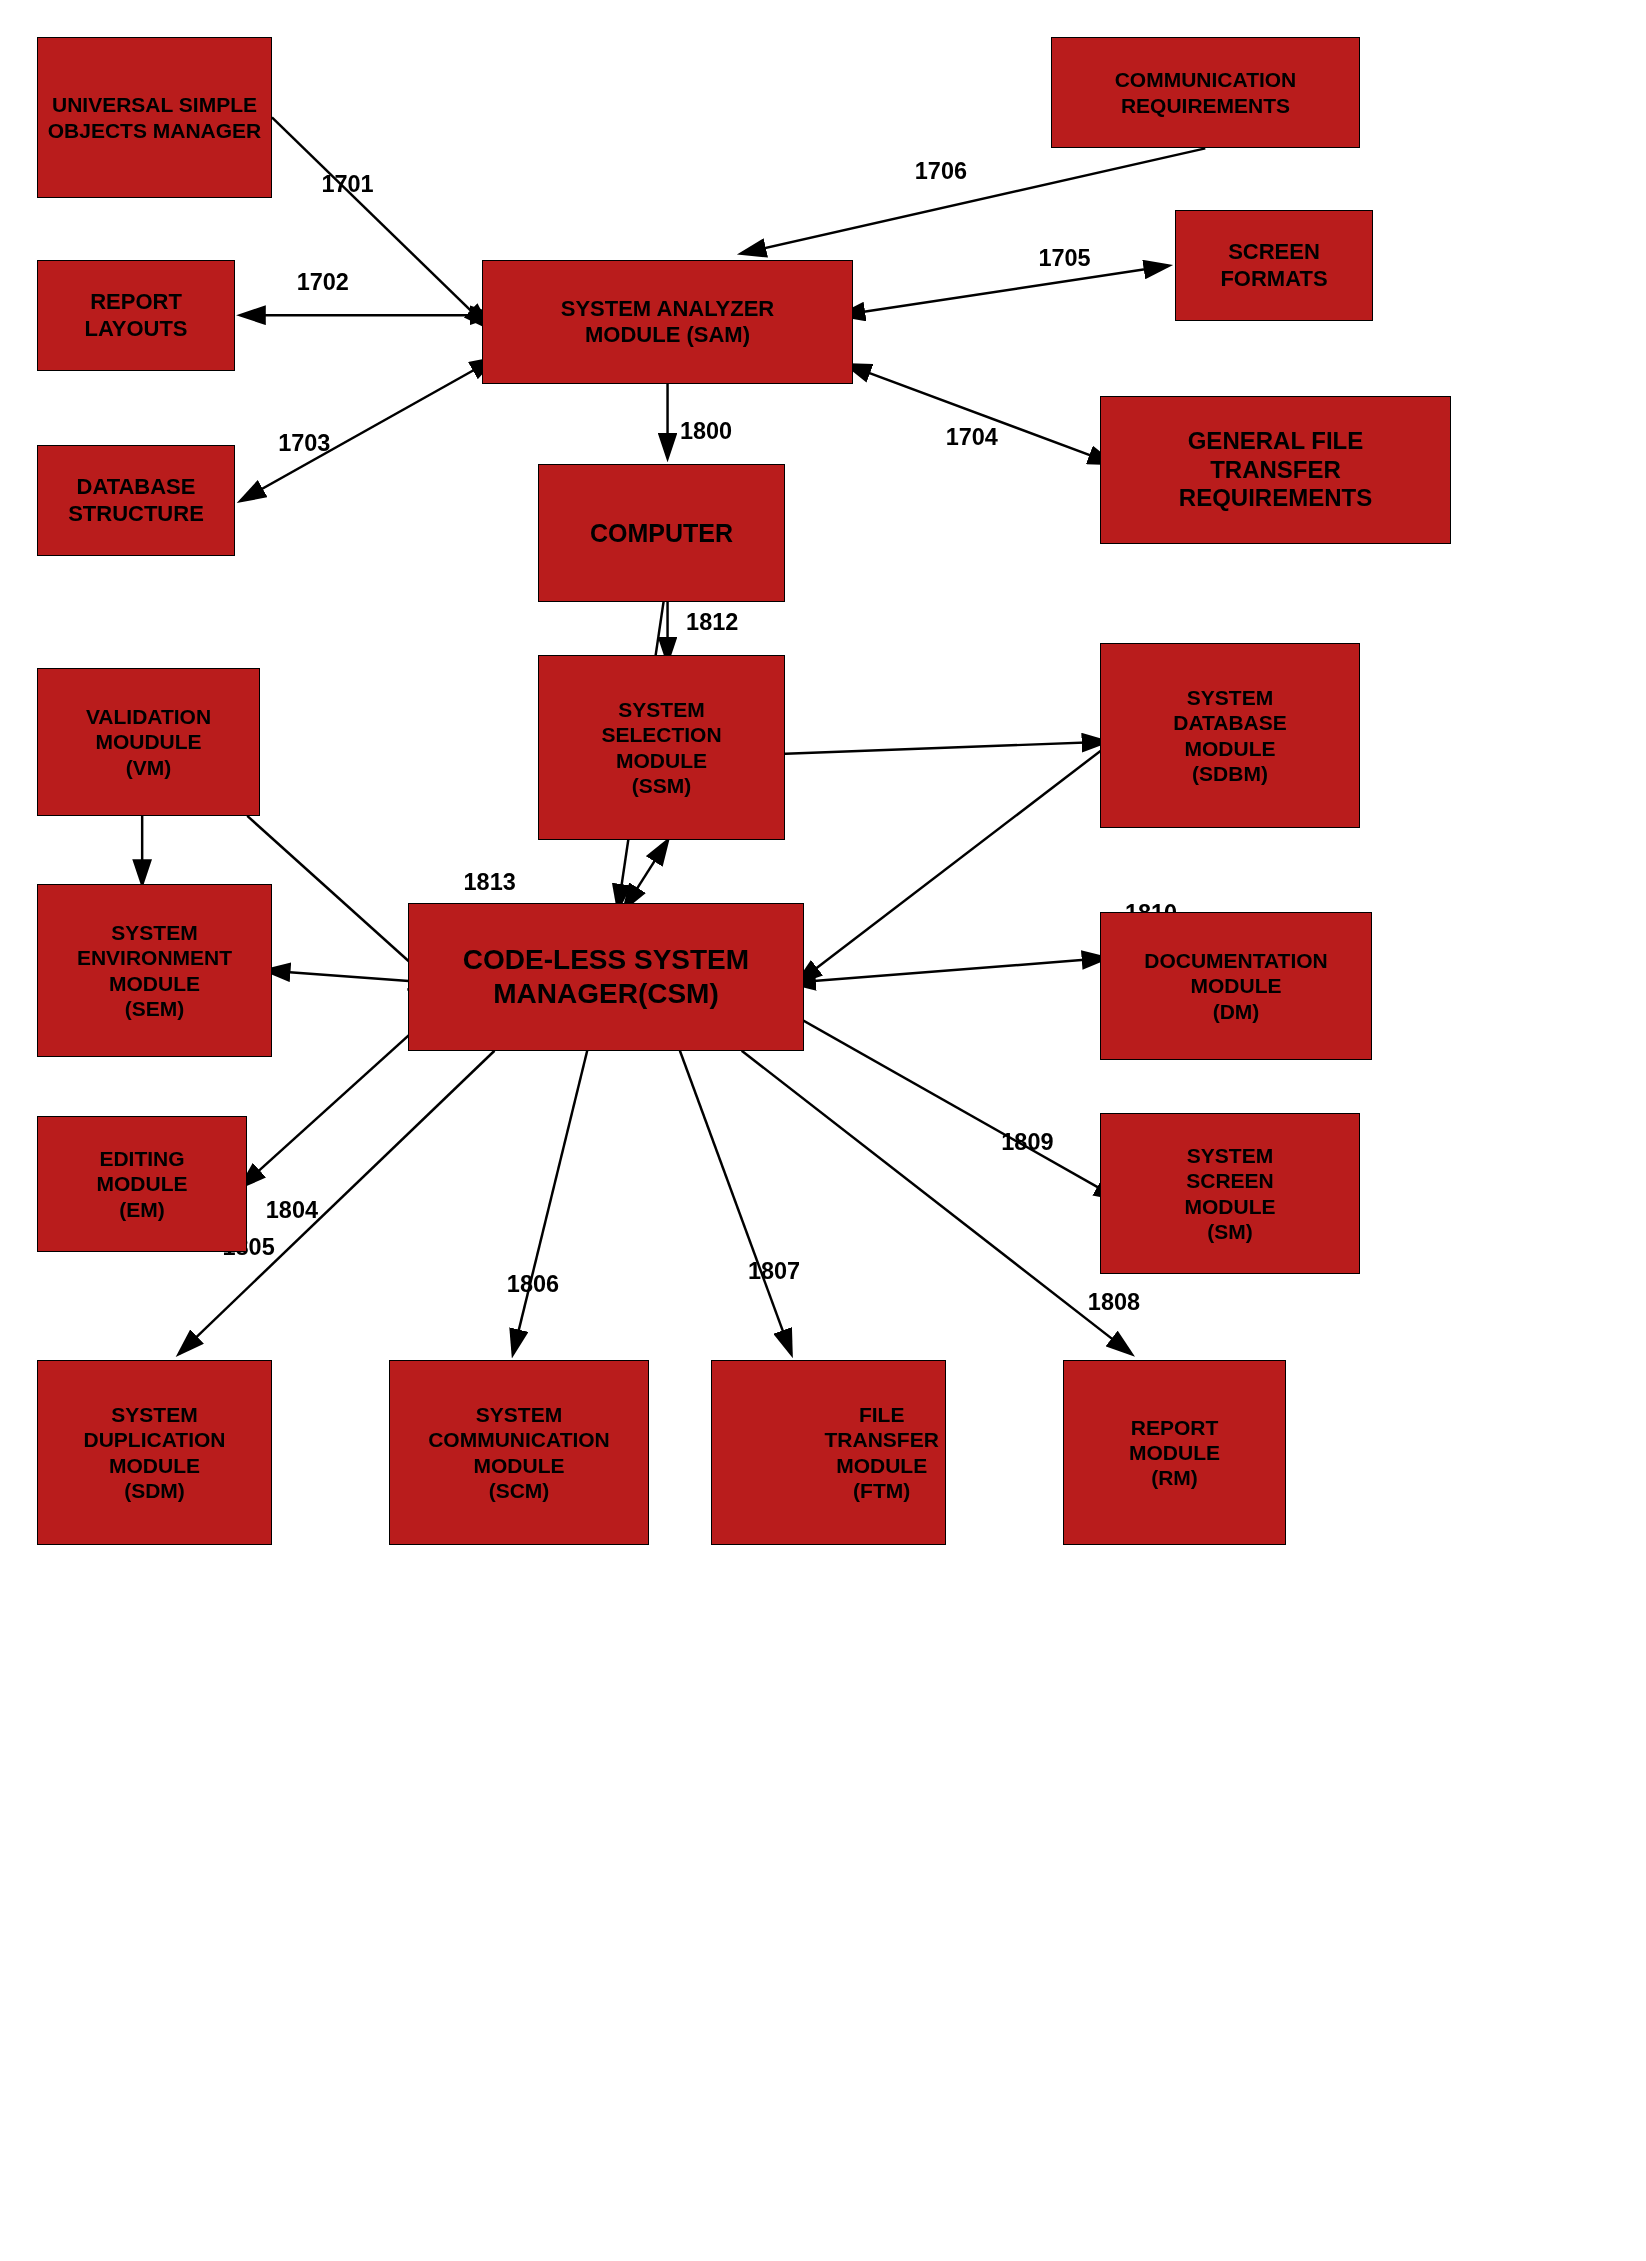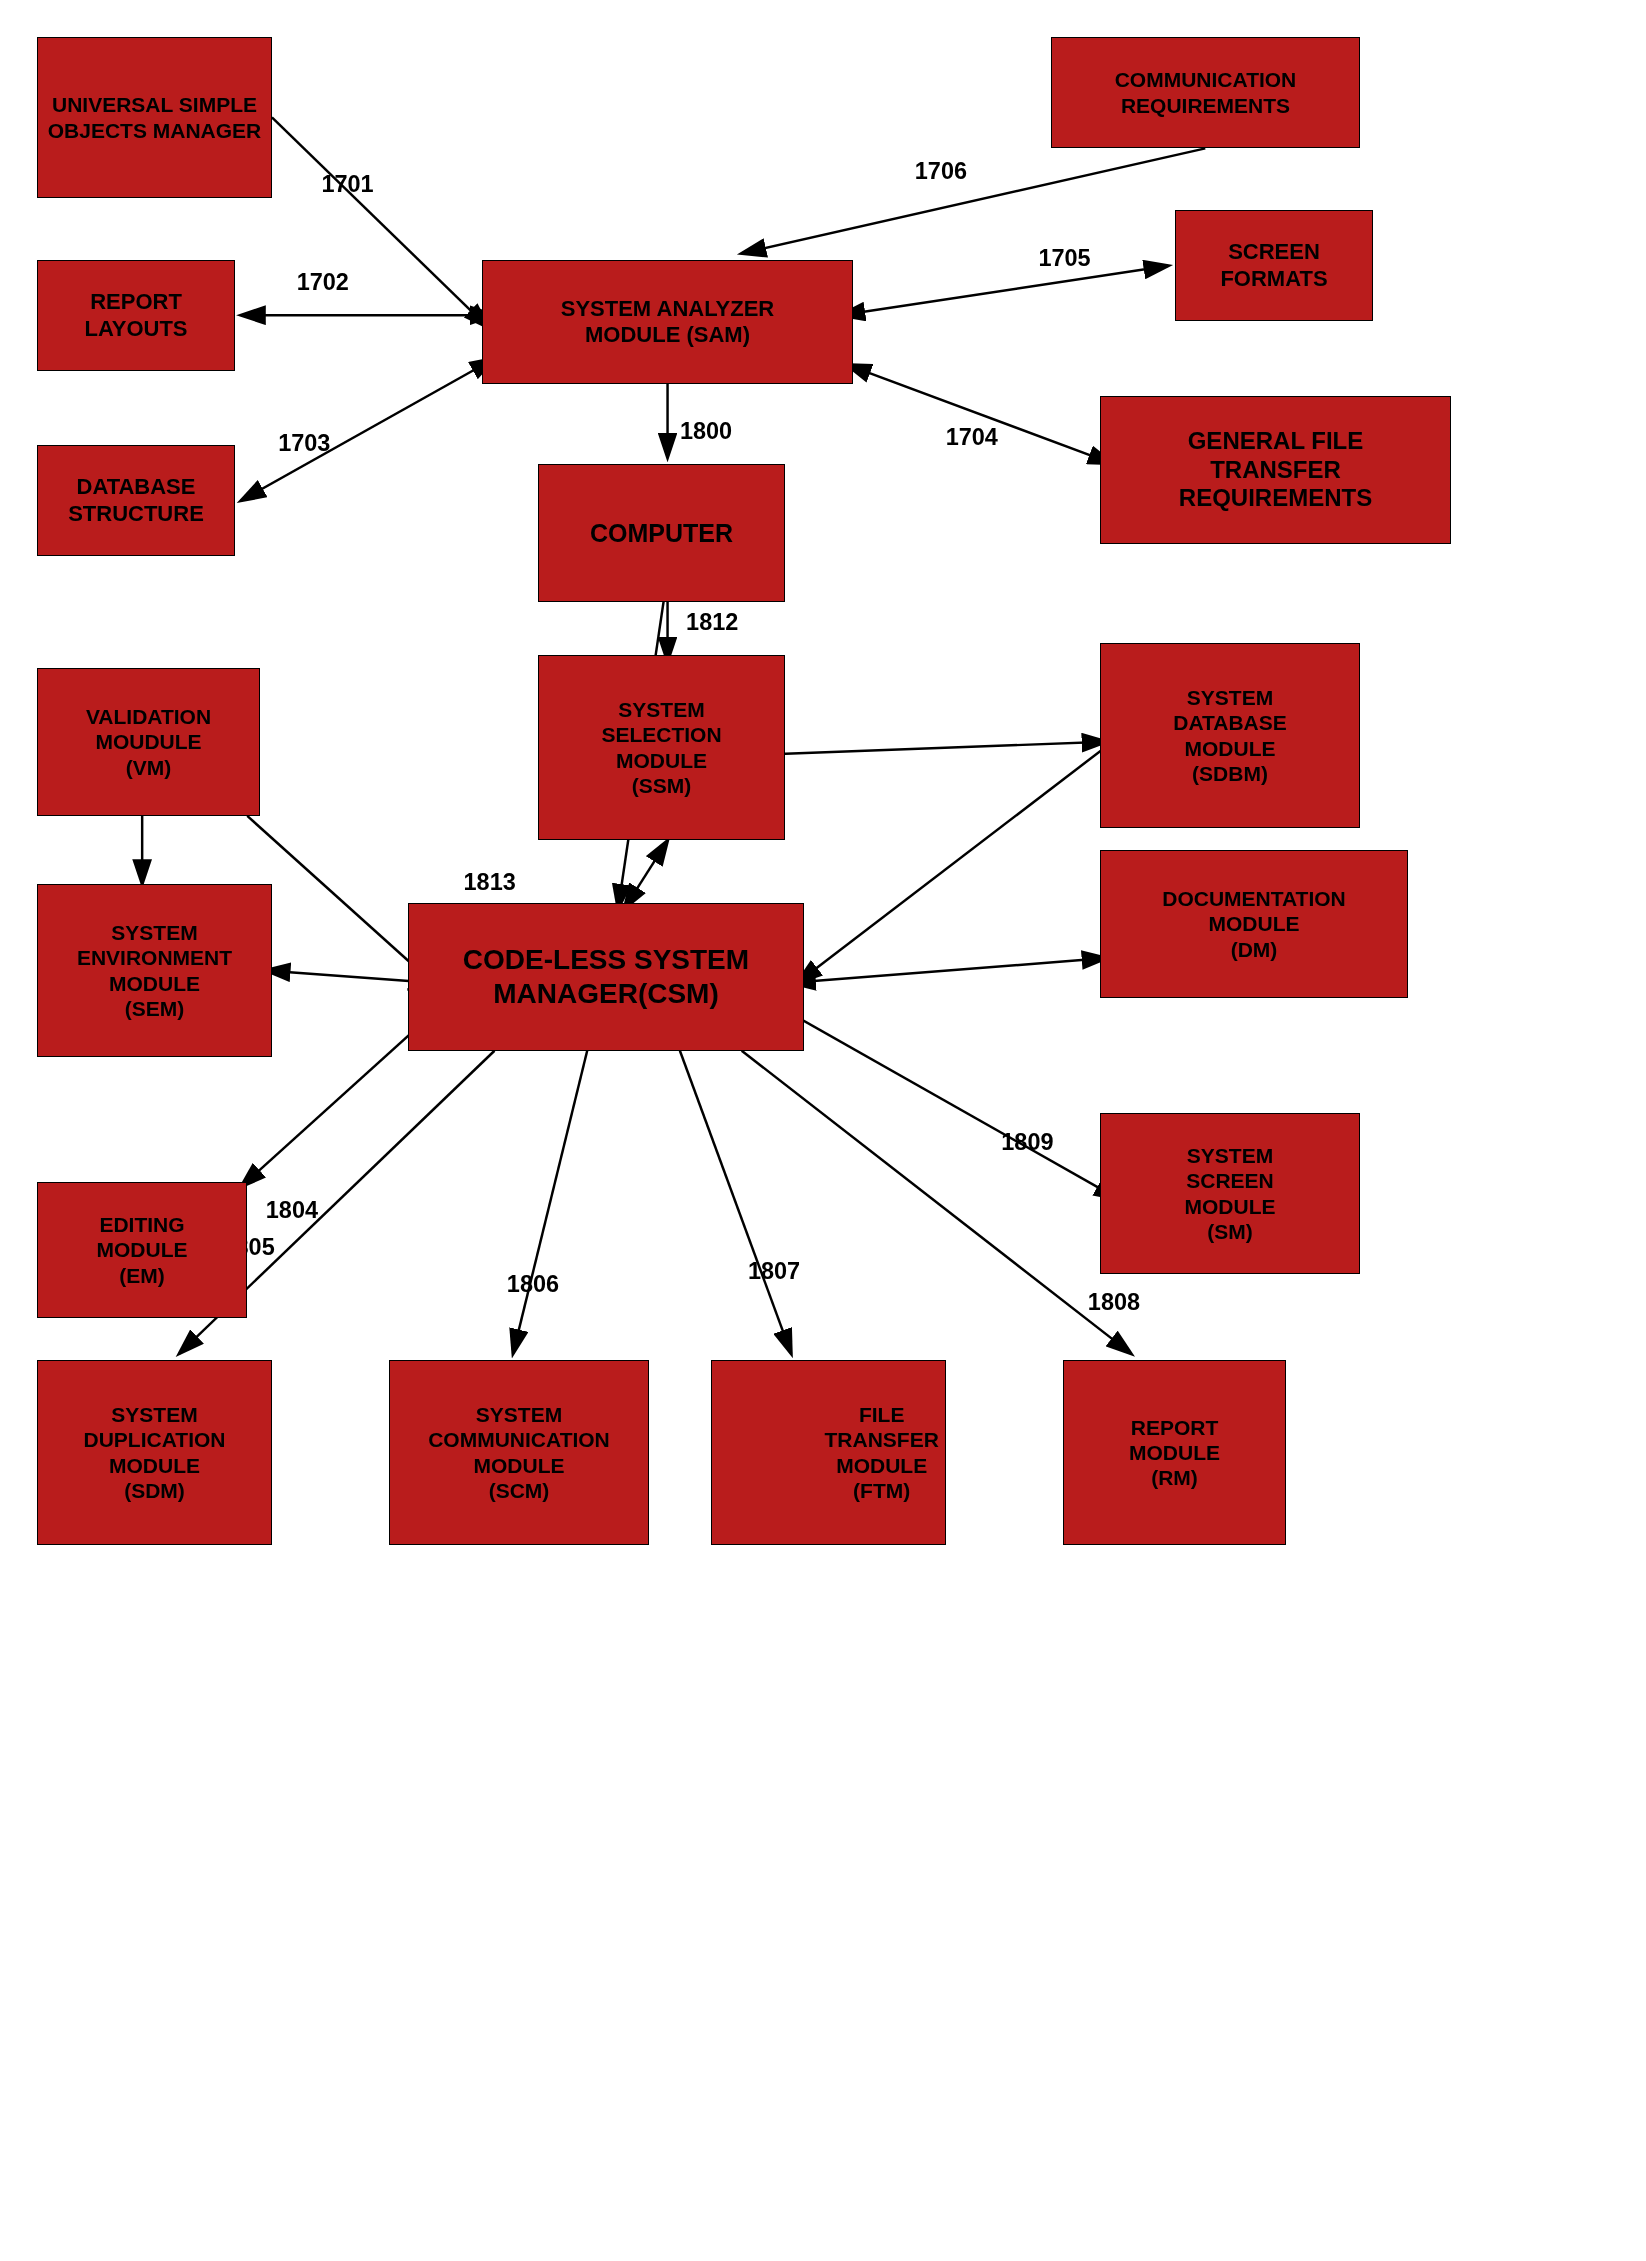--- a/index.html
+++ b/index.html
@@ -164,25 +164,25 @@
 </div>
 
 <div class="box" style="left:37px; top:884px; width:235px; height:173px; font-size:21px;">
   <span>SYSTEM<br>ENVIRONMENT<br>MODULE<br>(SEM)</span>
 </div>
 
 <div class="box" style="left:408px; top:903px; width:396px; height:148px; font-size:28px;">
   <span>CODE-LESS SYSTEM<br>MANAGER(CSM)</span>
 </div>
 
-<div class="box" style="left:1100px; top:850px; width:308px; height:148px; font-size:21px;">
+<div class="box" style="left:1100px; top:912px; width:272px; height:148px; font-size:21px;">
   <span>DOCUMENTATION<br>MODULE<br>(DM)</span>
 </div>
 
-<div class="box" style="left:37px; top:1182px; width:210px; height:136px; font-size:21px;">
+<div class="box" style="left:37px; top:1116px; width:210px; height:136px; font-size:21px;">
   <span>EDITING<br>MODULE<br>(EM)</span>
 </div>
 
 <div class="box" style="left:1100px; top:1113px; width:260px; height:161px; font-size:21px;">
   <span>SYSTEM<br>SCREEN<br>MODULE<br>(SM)</span>
 </div>
 
 <div class="box" style="left:37px; top:1360px; width:235px; height:185px; font-size:21px;">
   <span>SYSTEM<br>DUPLICATION<br>MODULE<br>(SDM)</span>
 </div>

